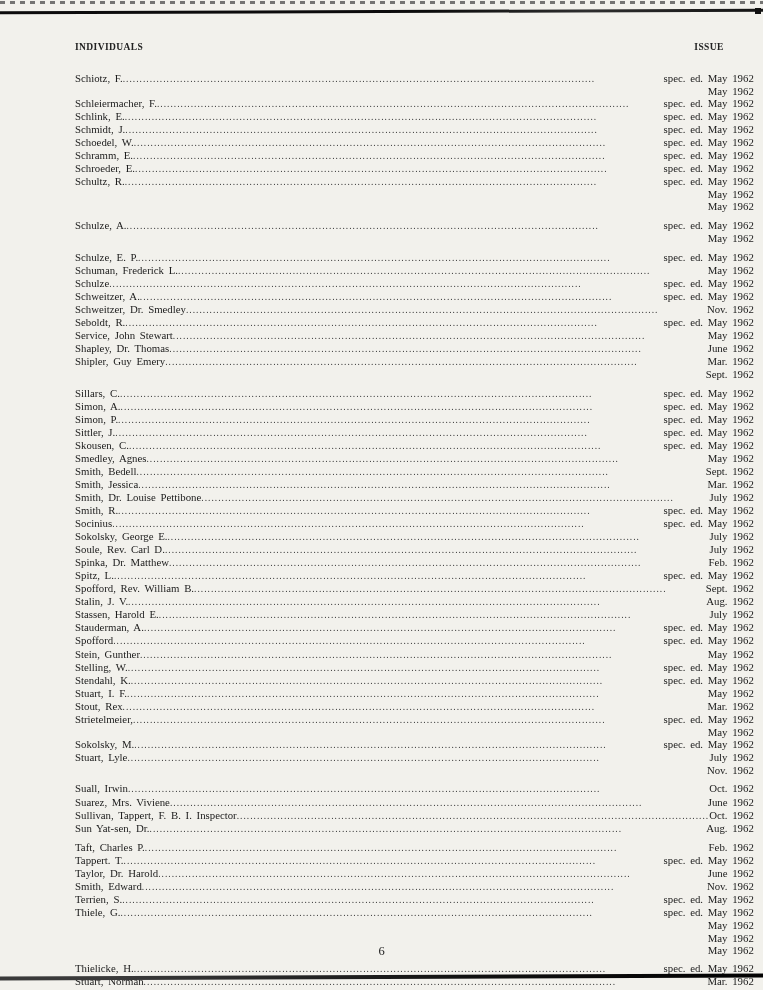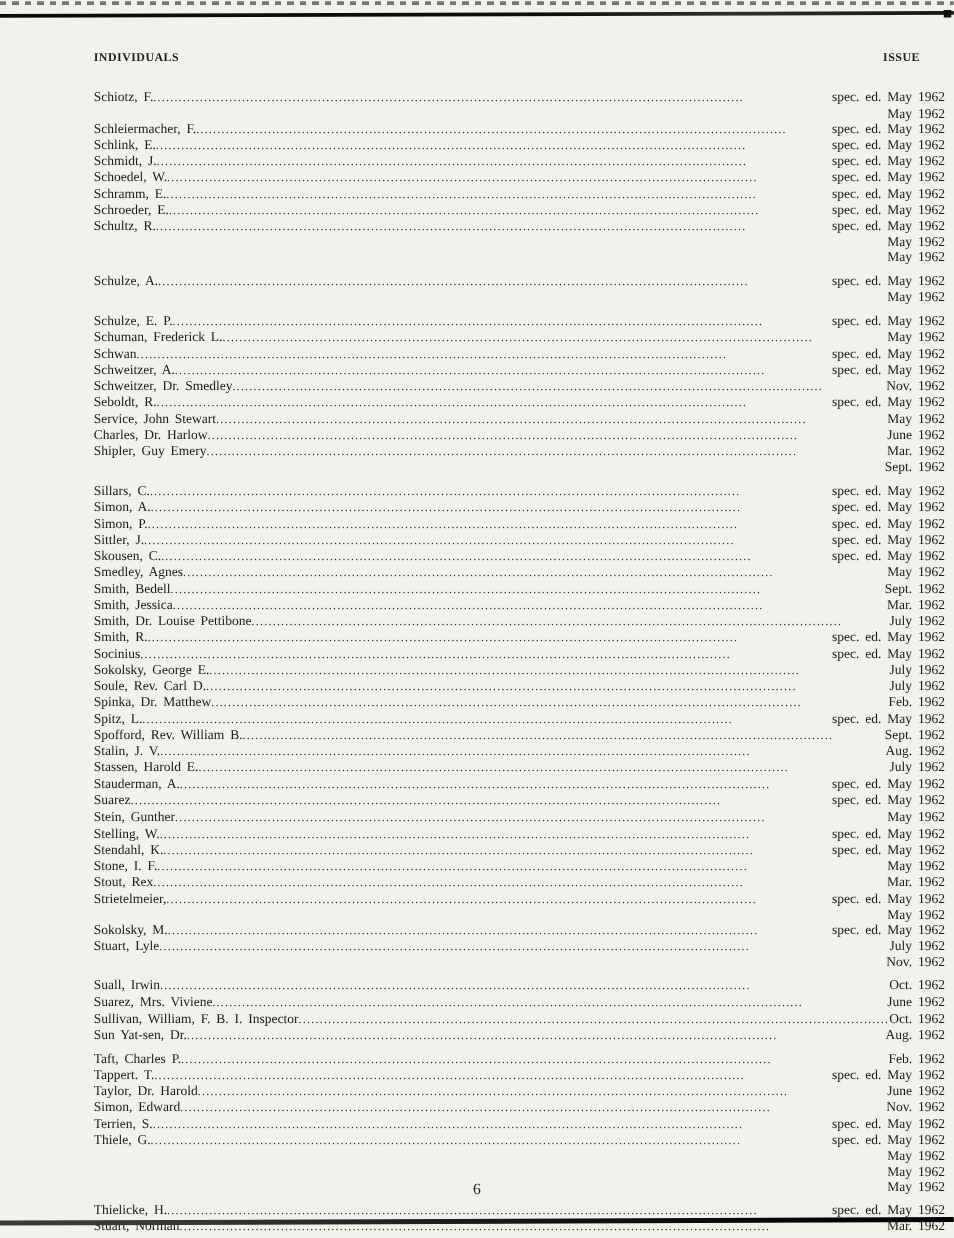--- a/index.html
+++ b/index.html
@@ -36,21 +36,21 @@
   }
   .column{display:flex;flex-direction:column;}
   .col-left{flex:0 0 317px;}
   .col-header{
     display:flex;align-items:baseline;
     font-family:"Liberation Serif", serif;
     font-weight:bold;font-size:9.5px;letter-spacing:.4px;
     color:#222;
   }
   .hdr-name{flex:1;}
-  .hdr-issue{margin-right:20px;}
+  .hdr-issue{margin-right:30px;}
   .hdr-pg{width:44px;text-align:right;padding-right:6px;box-sizing:border-box;}
   .col-left .rows{margin-top:20px;}
   .group{margin-bottom:6.5px;}
   .group:last-child{margin-bottom:0;}
   .row{
     display:flex;align-items:baseline;
     font-size:10.8px;line-height:12.05px;
     white-space:nowrap;word-spacing:2px;
   }
   .name{flex:0 0 auto;}
@@ -172,21 +172,21 @@
               <span class="issue">spec. ed. May 1962</span>
               <span class="pg">77</span>
             </div>
             <div class="row">
               <span class="name">Schuman, Frederick L.</span>
               <span class="leader">............................................................................................................................................</span>
               <span class="issue">May 1962</span>
               <span class="pg">4</span>
             </div>
             <div class="row">
-              <span class="name">Schwan</span>
+              <span class="name">Schulze</span>
               <span class="leader">............................................................................................................................................</span>
               <span class="issue">spec. ed. May 1962</span>
               <span class="pg">13</span>
             </div>
             <div class="row">
               <span class="name">Schweitzer, A.</span>
               <span class="leader">............................................................................................................................................</span>
               <span class="issue">spec. ed. May 1962</span>
               <span class="pg">16, 47</span>
             </div>
@@ -202,21 +202,21 @@
               <span class="issue">spec. ed. May 1962</span>
               <span class="pg">44</span>
             </div>
             <div class="row">
               <span class="name">Service, John Stewart</span>
               <span class="leader">............................................................................................................................................</span>
               <span class="issue">May 1962</span>
               <span class="pg">4</span>
             </div>
             <div class="row">
-              <span class="name">Charles, Dr. Harlow</span>
+              <span class="name">Shapley, Dr. Thomas</span>
               <span class="leader">............................................................................................................................................</span>
               <span class="issue">June 1962</span>
               <span class="pg">3</span>
             </div>
             <div class="row">
               <span class="name">Shipler, Guy Emery</span>
               <span class="leader">............................................................................................................................................</span>
               <span class="issue">Mar. 1962</span>
               <span class="pg">2</span>
             </div>
@@ -336,21 +336,21 @@
               <span class="issue">July 1962</span>
               <span class="pg">9</span>
             </div>
             <div class="row">
               <span class="name">Stauderman, A.</span>
               <span class="leader">............................................................................................................................................</span>
               <span class="issue">spec. ed. May 1962</span>
               <span class="pg">71</span>
             </div>
             <div class="row">
-              <span class="name">Suarez</span>
+              <span class="name">Spofford</span>
               <span class="leader">............................................................................................................................................</span>
               <span class="issue">spec. ed. May 1962</span>
               <span class="pg">37</span>
             </div>
             <div class="row">
               <span class="name">Stein, Gunther</span>
               <span class="leader">............................................................................................................................................</span>
               <span class="issue">May 1962</span>
               <span class="pg">4</span>
             </div>
@@ -360,21 +360,21 @@
               <span class="issue">spec. ed. May 1962</span>
               <span class="pg">14</span>
             </div>
             <div class="row">
               <span class="name">Stendahl, K.</span>
               <span class="leader">............................................................................................................................................</span>
               <span class="issue">spec. ed. May 1962</span>
               <span class="pg">4</span>
             </div>
             <div class="row">
-              <span class="name">Stone, I. F.</span>
+              <span class="name">Stuart, I. F.</span>
               <span class="leader">............................................................................................................................................</span>
               <span class="issue">May 1962</span>
               <span class="pg">4</span>
             </div>
             <div class="row">
               <span class="name">Stout, Rex</span>
               <span class="leader">............................................................................................................................................</span>
               <span class="issue">Mar. 1962</span>
               <span class="pg">2</span>
             </div>
@@ -416,21 +416,21 @@
               <span class="issue">Oct. 1962</span>
               <span class="pg">4</span>
             </div>
             <div class="row">
               <span class="name">Suarez, Mrs. Viviene</span>
               <span class="leader">............................................................................................................................................</span>
               <span class="issue">June 1962</span>
               <span class="pg">3</span>
             </div>
             <div class="row">
-              <span class="name">Sullivan, William, F. B. I. Inspector</span>
+              <span class="name">Sullivan, Tappert, F. B. I. Inspector</span>
               <span class="leader">............................................................................................................................................</span>
               <span class="issue">Oct. 1962</span>
               <span class="pg">6</span>
             </div>
             <div class="row">
               <span class="name">Sun Yat-sen, Dr.</span>
               <span class="leader">............................................................................................................................................</span>
               <span class="issue">Aug. 1962</span>
               <span class="pg">2</span>
             </div>
@@ -448,21 +448,21 @@
               <span class="issue">spec. ed. May 1962</span>
               <span class="pg">61, 62</span>
             </div>
             <div class="row">
               <span class="name">Taylor, Dr. Harold</span>
               <span class="leader">............................................................................................................................................</span>
               <span class="issue">June 1962</span>
               <span class="pg">4</span>
             </div>
             <div class="row">
-              <span class="name">Simon, Edward</span>
+              <span class="name">Smith, Edward</span>
               <span class="leader">............................................................................................................................................</span>
               <span class="issue">Nov. 1962</span>
               <span class="pg">3</span>
             </div>
             <div class="row">
               <span class="name">Terrien, S.</span>
               <span class="leader">............................................................................................................................................</span>
               <span class="issue">spec. ed. May 1962</span>
               <span class="pg">40</span>
             </div>

